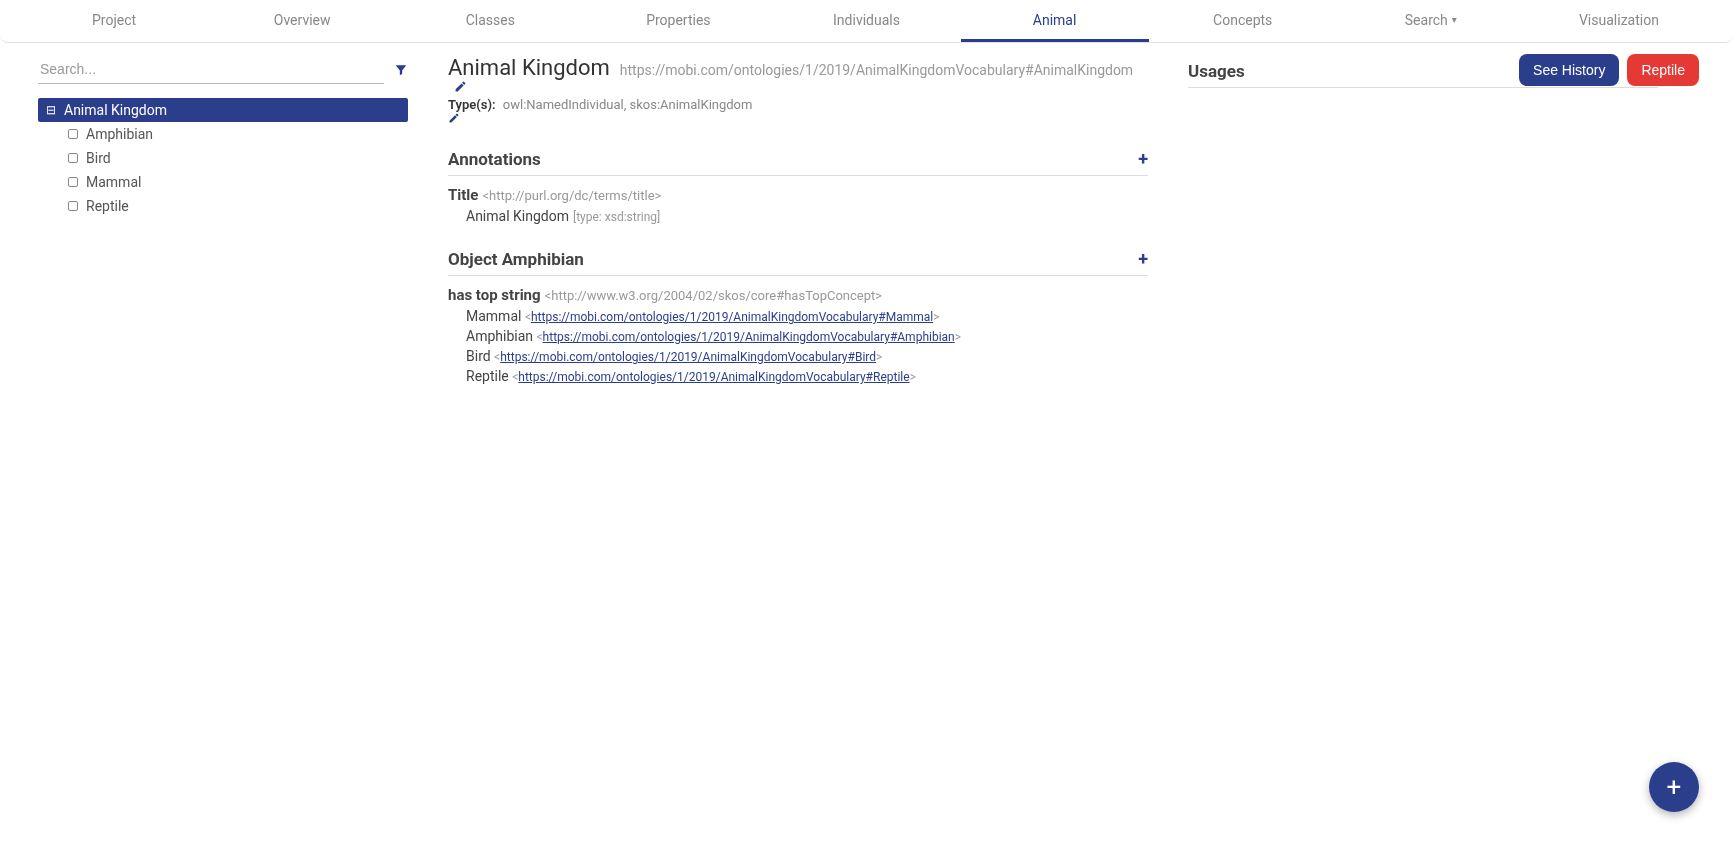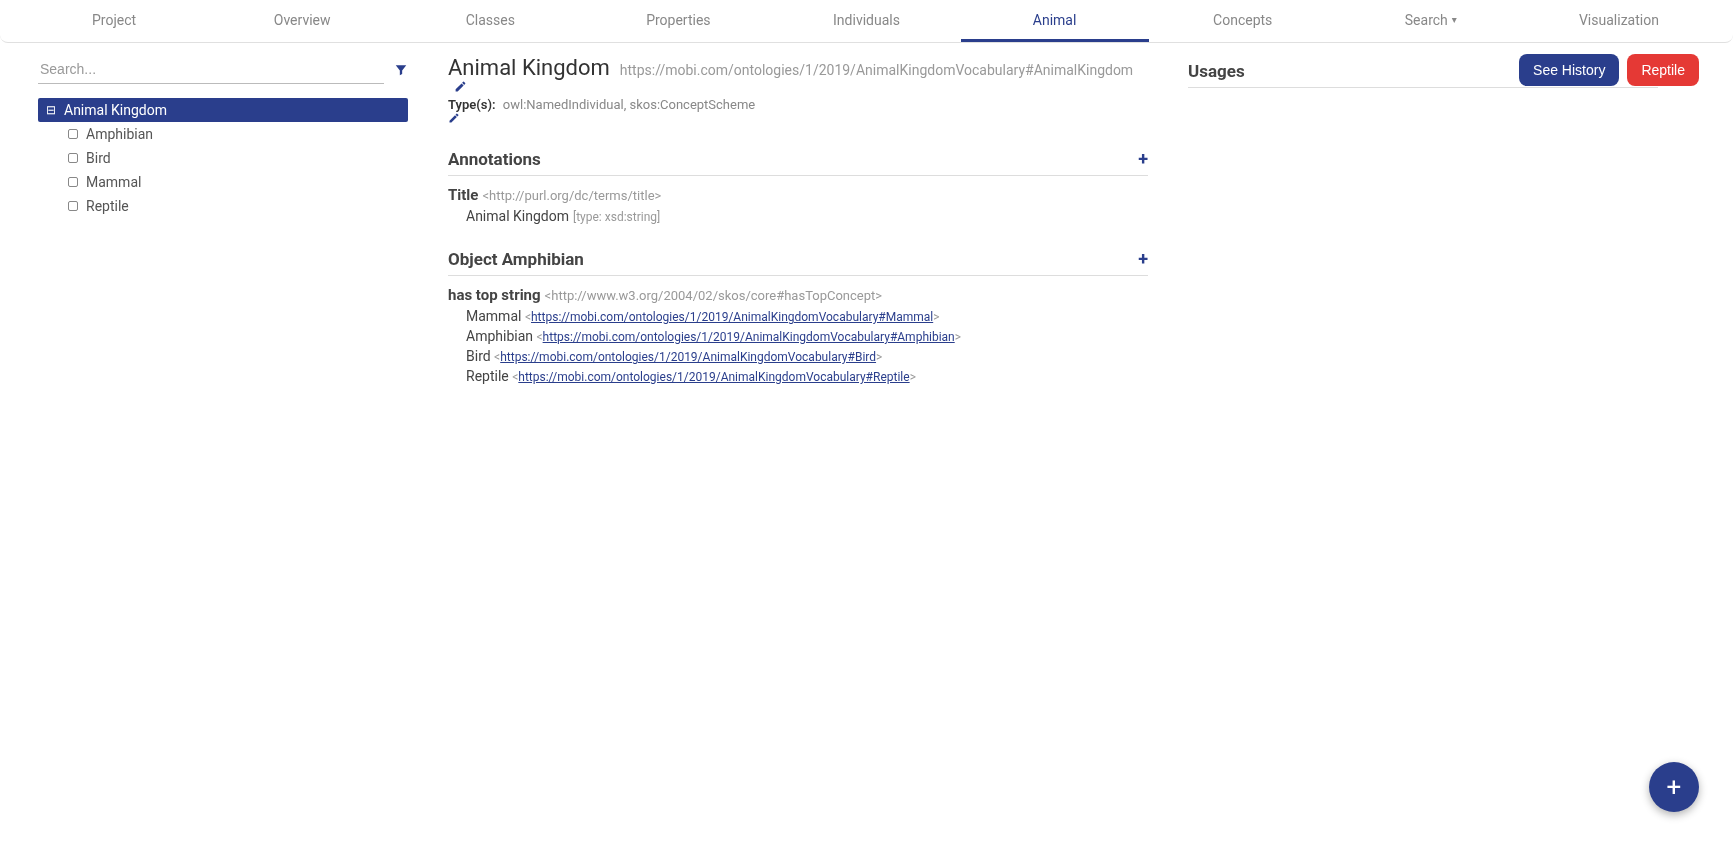--- a/index.html
+++ b/index.html
@@ -243,21 +243,21 @@
         <h2>Animal Kingdom</h2>
         <span class="uri">https://mobi.com/ontologies/1/2019/AnimalKingdomVocabulary#AnimalKingdom</span>
         <span class="pencil">
           <svg width="13" height="13" viewBox="0 0 24 24" fill="#2a3e8c">
               <path d="M3 17.25V21h3.75l11-11-3.75-3.75-11 11zM20.7 7.05a1 1 0 0 0 0-1.4l-2.35-2.35a1 1 0 0 0-1.4 0L15 5.25l3.75 3.75 1.95-1.95z"></path>
             </svg>
         </span>
       </div>
       <div class="types-row">
         <span class="labelt">Type(s):</span>
-        <span class="vals">owl:NamedIndividual, skos:ConceptScheme</span>
+        <span class="vals">owl:NamedIndividual, skos:AnimalKingdom</span>
         <span class="pencil">
           <svg width="12" height="12" viewBox="0 0 24 24" fill="#2a3e8c">
               <path d="M3 17.25V21h3.75l11-11-3.75-3.75-11 11zM20.7 7.05a1 1 0 0 0 0-1.4l-2.35-2.35a1 1 0 0 0-1.4 0L15 5.25l3.75 3.75 1.95-1.95z"></path>
             </svg>
         </span>
       </div>
 
       <div class="section-head">
         <h3>Annotations</h3>
         <span class="plus-btn">+</span>

